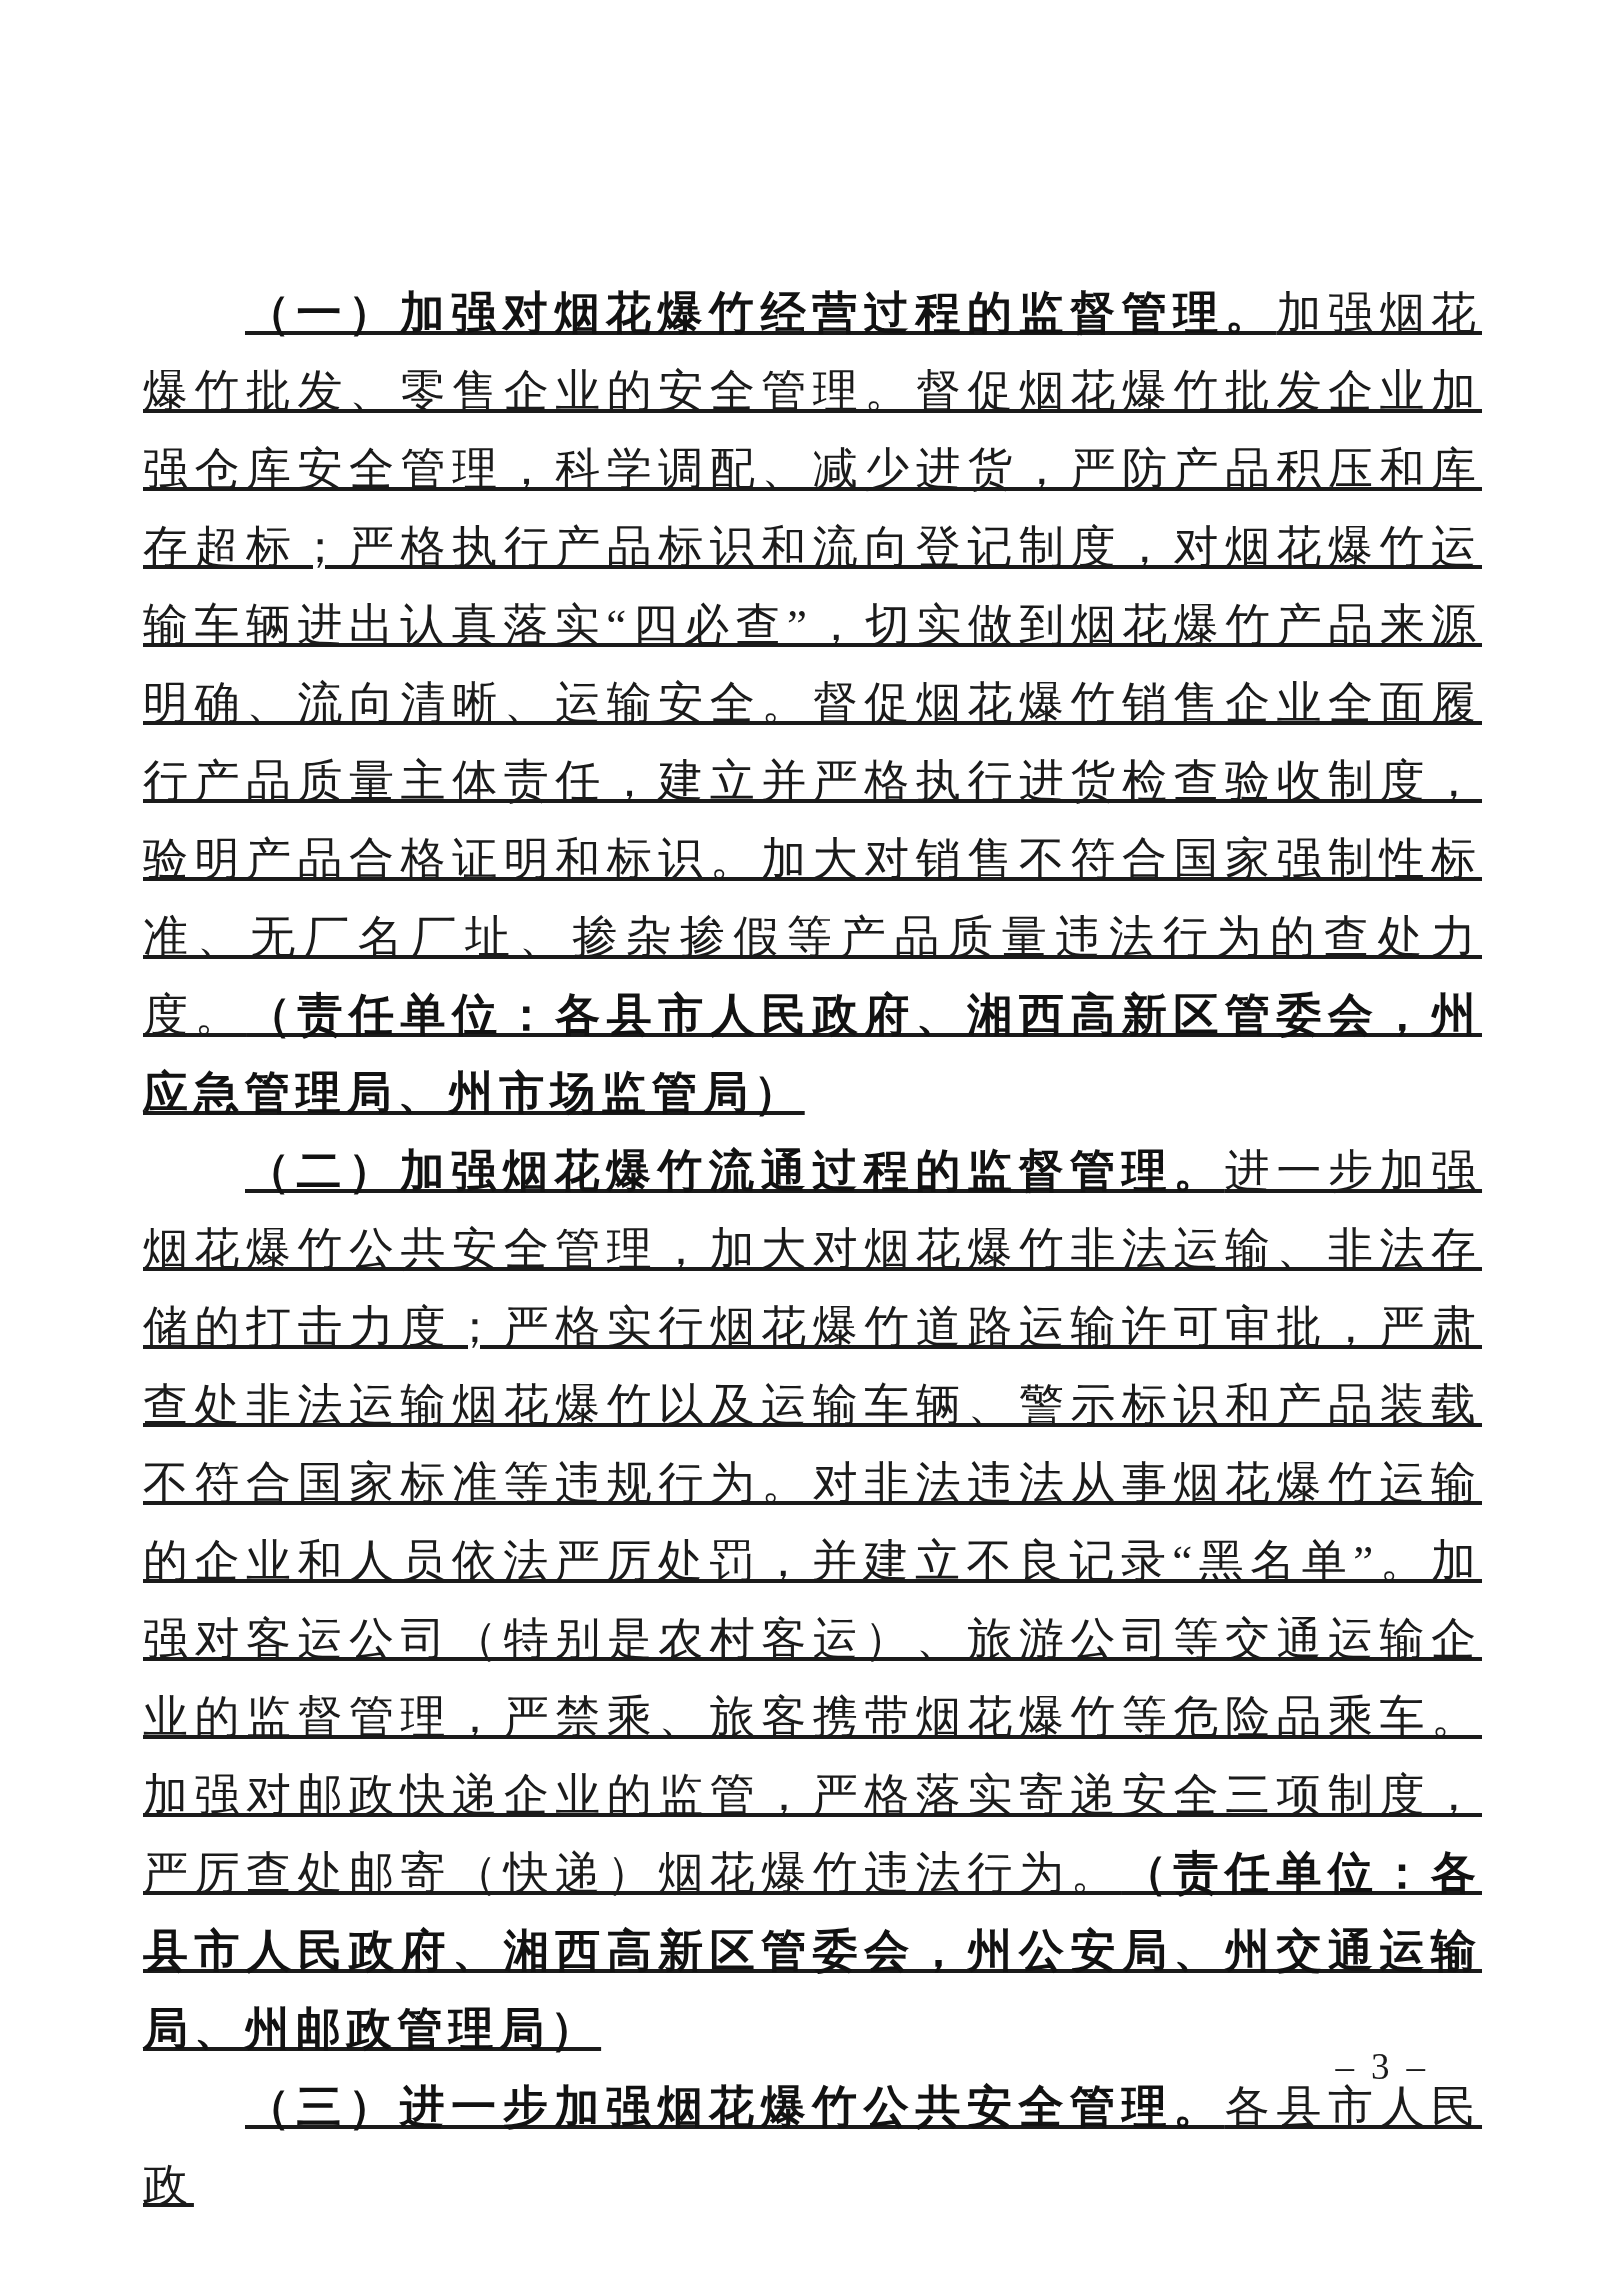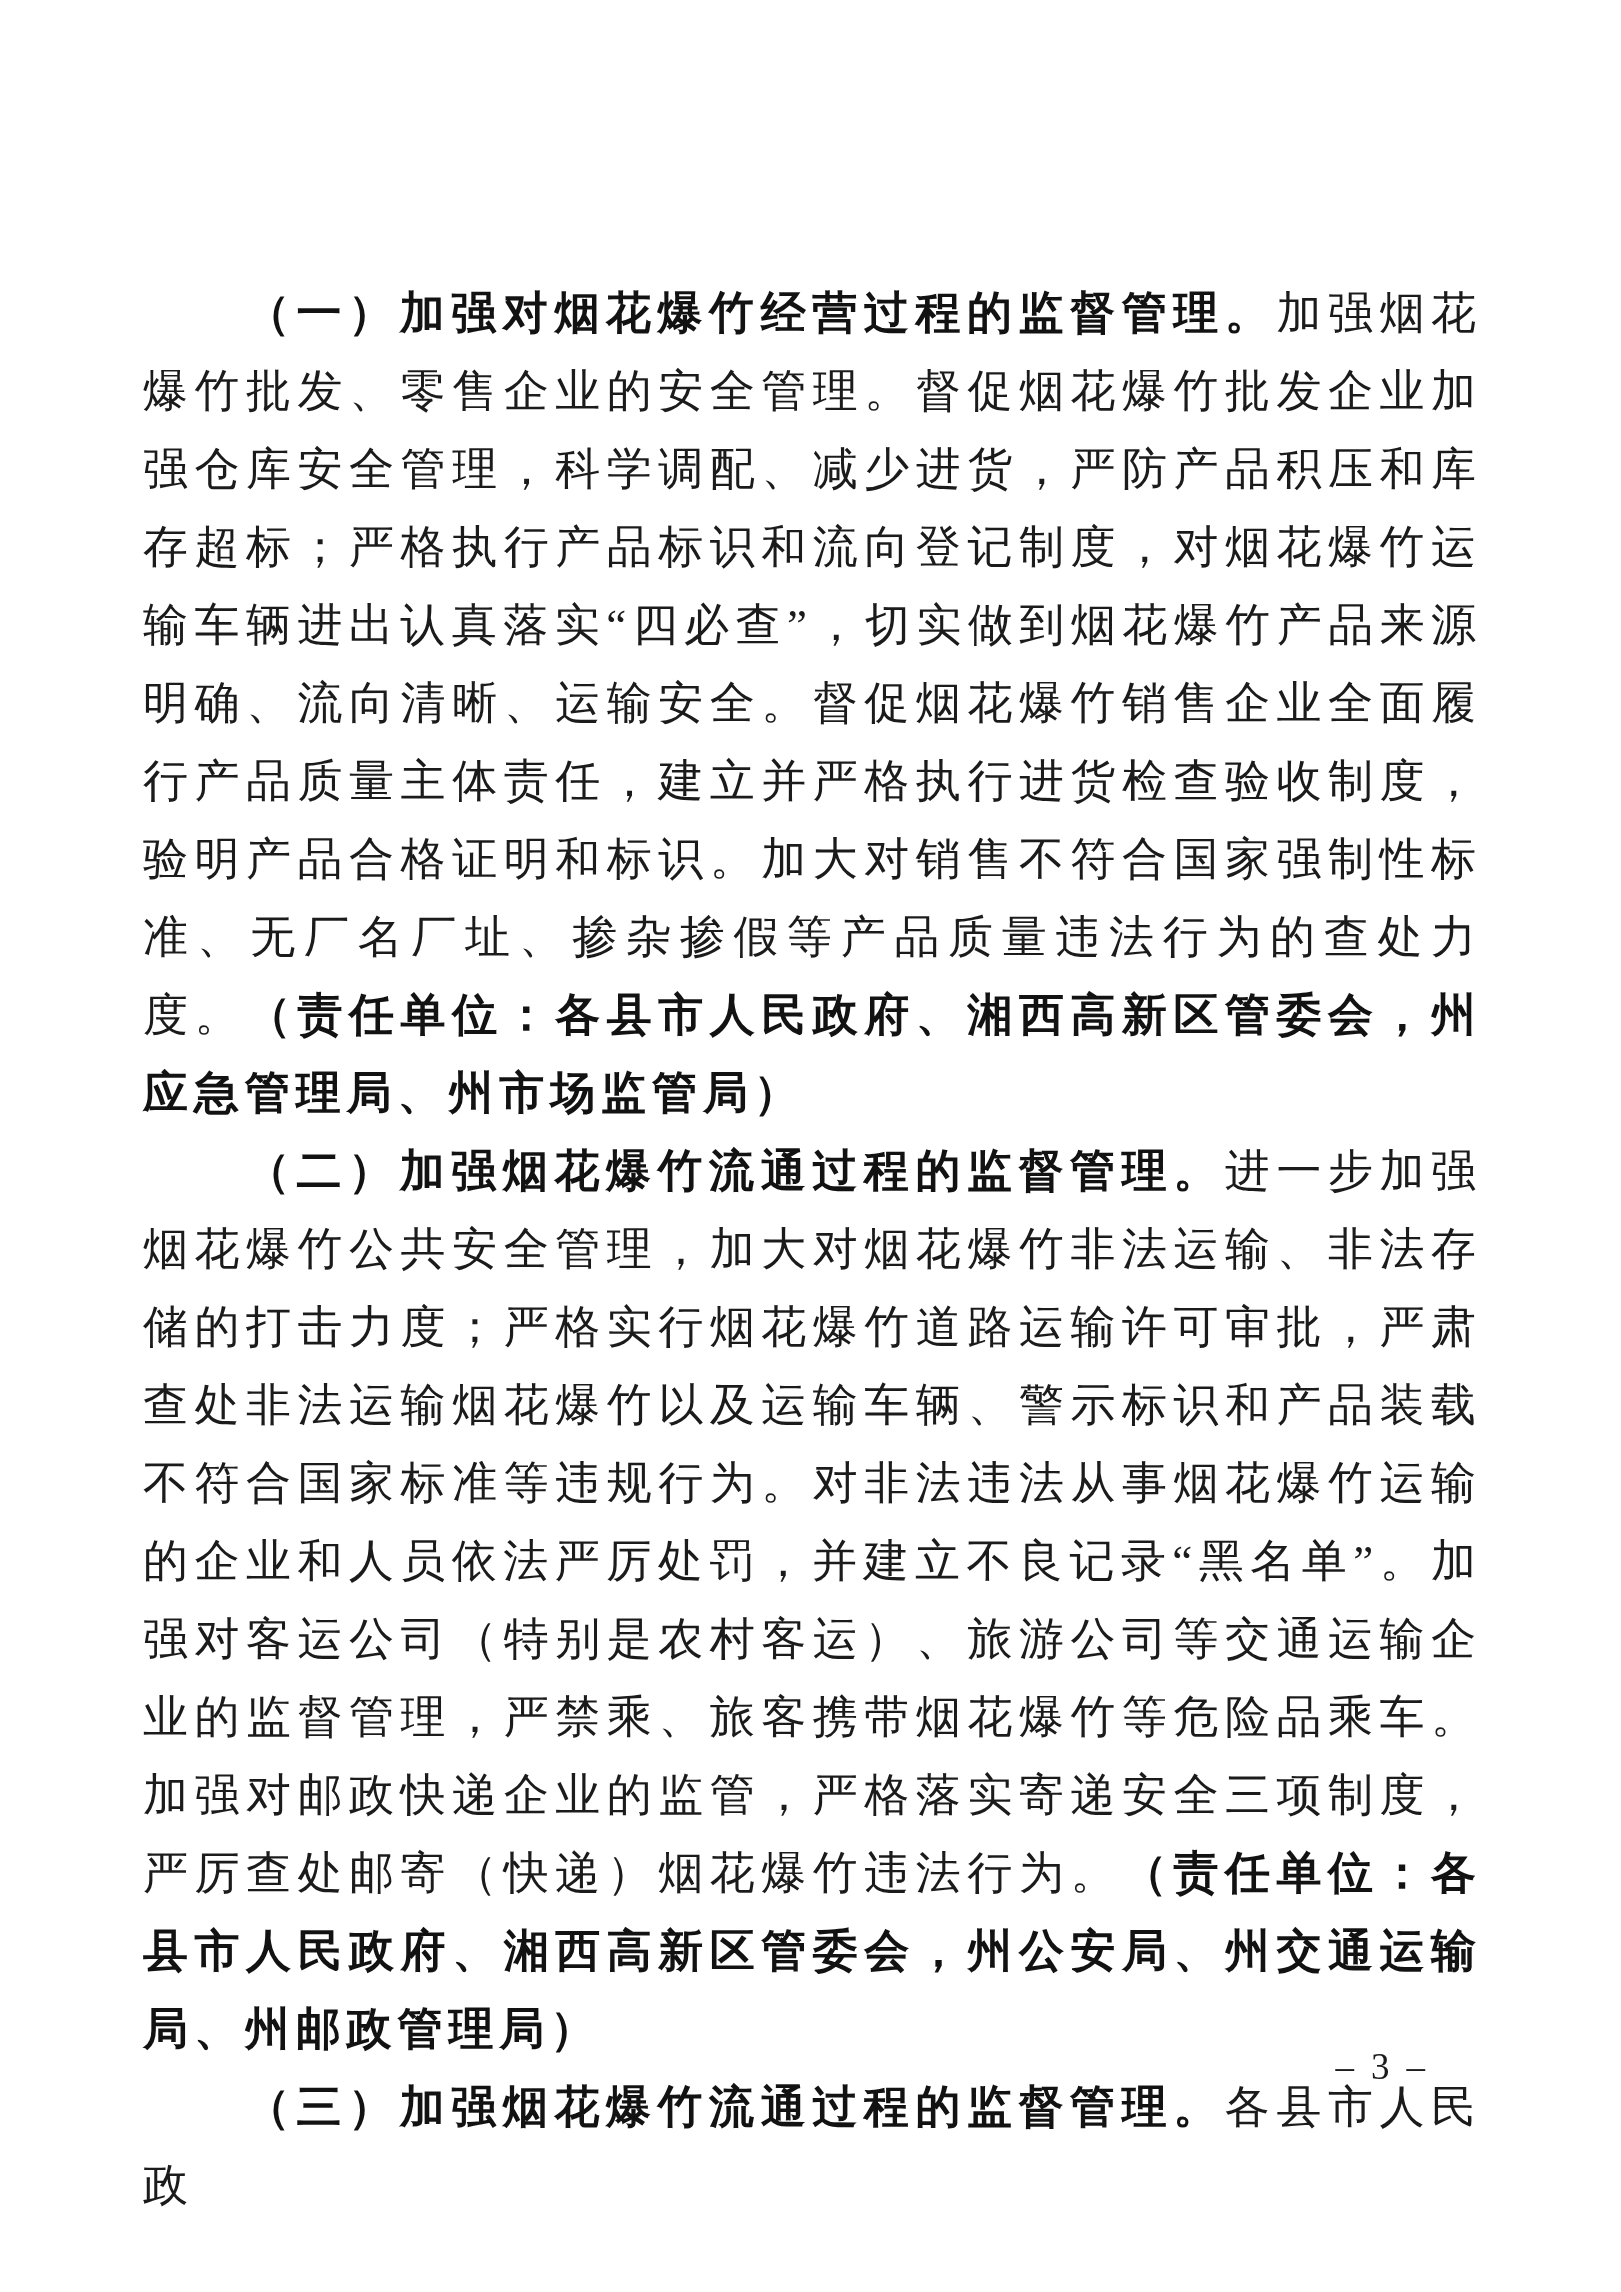--- a/index.html
+++ b/index.html
@@ -15,20 +15,21 @@
     background: #ffffff;
     font-family: "Liberation Serif", "DejaVu Serif", serif;
     color: #1b1b1b;
     overflow: hidden;
   }
   .doc-body {
     position: absolute;
     left: 143px;
     top: 274px;
     width: 1339px;
+    text-decoration: underline;
   }
   .para {
     margin: 0;
     font-size: 45px;
     line-height: 78px;
     letter-spacing: 5.9px;
     text-align: justify;
     text-justify: inter-character;
     text-indent: 102px;
     word-break: break-all;
@@ -50,17 +51,17 @@
     white-space: nowrap;
   }
 </style>
 </head>
 <body>
 
 <div class="page">
   <div class="doc-body">
       <p class="para"><span class="seg bold">（一）加强对烟花爆竹经营过程的监督管理。</span><span class="seg">加强烟花爆竹批发、零售企业的安全管理。督促烟花爆竹批发企业加强仓库安全管理，科学调配、减少进货，严防产品积压和库存超标；严格执行产品标识和流向登记制度，对烟花爆竹运输车辆进出认真落实“四必查”，切实做到烟花爆竹产品来源明确、流向清晰、运输安全。督促烟花爆竹销售企业全面履行产品质量主体责任，建立并严格执行进货检查验收制度，验明产品合格证明和标识。加大对销售不符合国家强制性标准、无厂名厂址、掺杂掺假等产品质量违法行为的查处力度。</span><span class="seg bold">（责任单位：各县市人民政府、湘西高新区管委会，州应急管理局、州市场监管局）</span></p>
       <p class="para"><span class="seg bold">（二）加强烟花爆竹流通过程的监督管理。</span><span class="seg">进一步加强烟花爆竹公共安全管理，加大对烟花爆竹非法运输、非法存储的打击力度；严格实行烟花爆竹道路运输许可审批，严肃查处非法运输烟花爆竹以及运输车辆、警示标识和产品装载不符合国家标准等违规行为。对非法违法从事烟花爆竹运输的企业和人员依法严厉处罚，并建立不良记录“黑名单”。加强对客运公司（特别是农村客运）、旅游公司等交通运输企业的监督管理，严禁乘、旅客携带烟花爆竹等危险品乘车。加强对邮政快递企业的监管，严格落实寄递安全三项制度，严厉查处邮寄（快递）烟花爆竹违法行为。</span><span class="seg bold">（责任单位：各县市人民政府、湘西高新区管委会，州公安局、州交通运输局、州邮政管理局）</span></p>
-      <p class="para"><span class="seg bold">（三）加强烟花爆竹流通过程的监督管理。</span><span class="seg">各县市人民政</span></p>
+      <p class="para"><span class="seg bold">（三）进一步加强烟花爆竹公共安全管理。</span><span class="seg">各县市人民政</span></p>
     </div>
   <div class="page-number">– 3 –</div>
 </div>
 
 
 </body></html>

